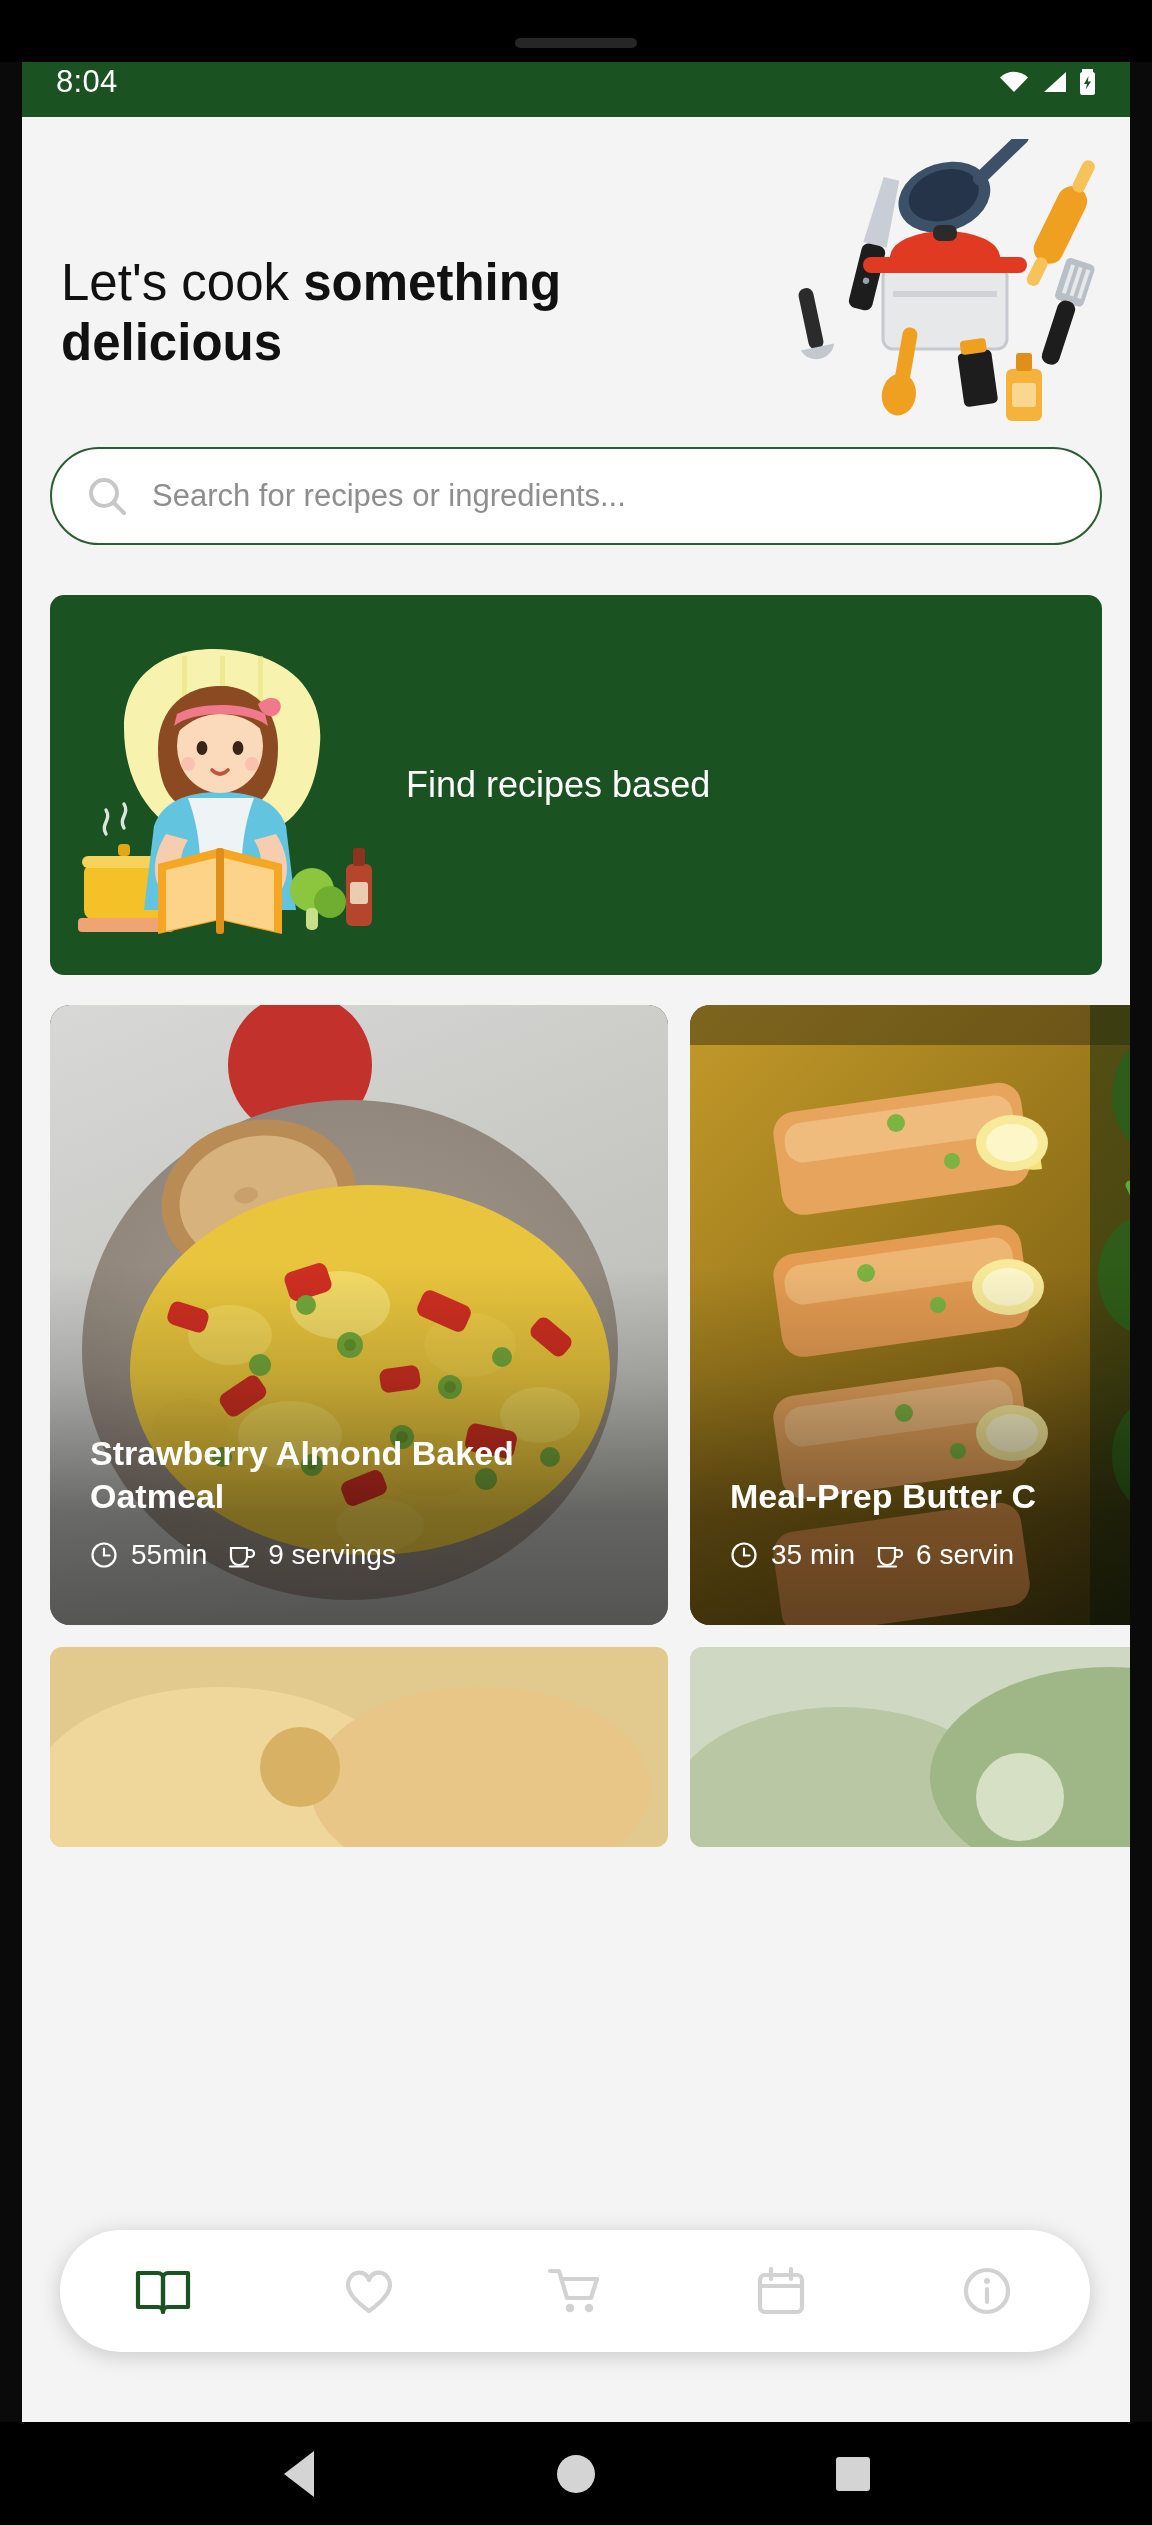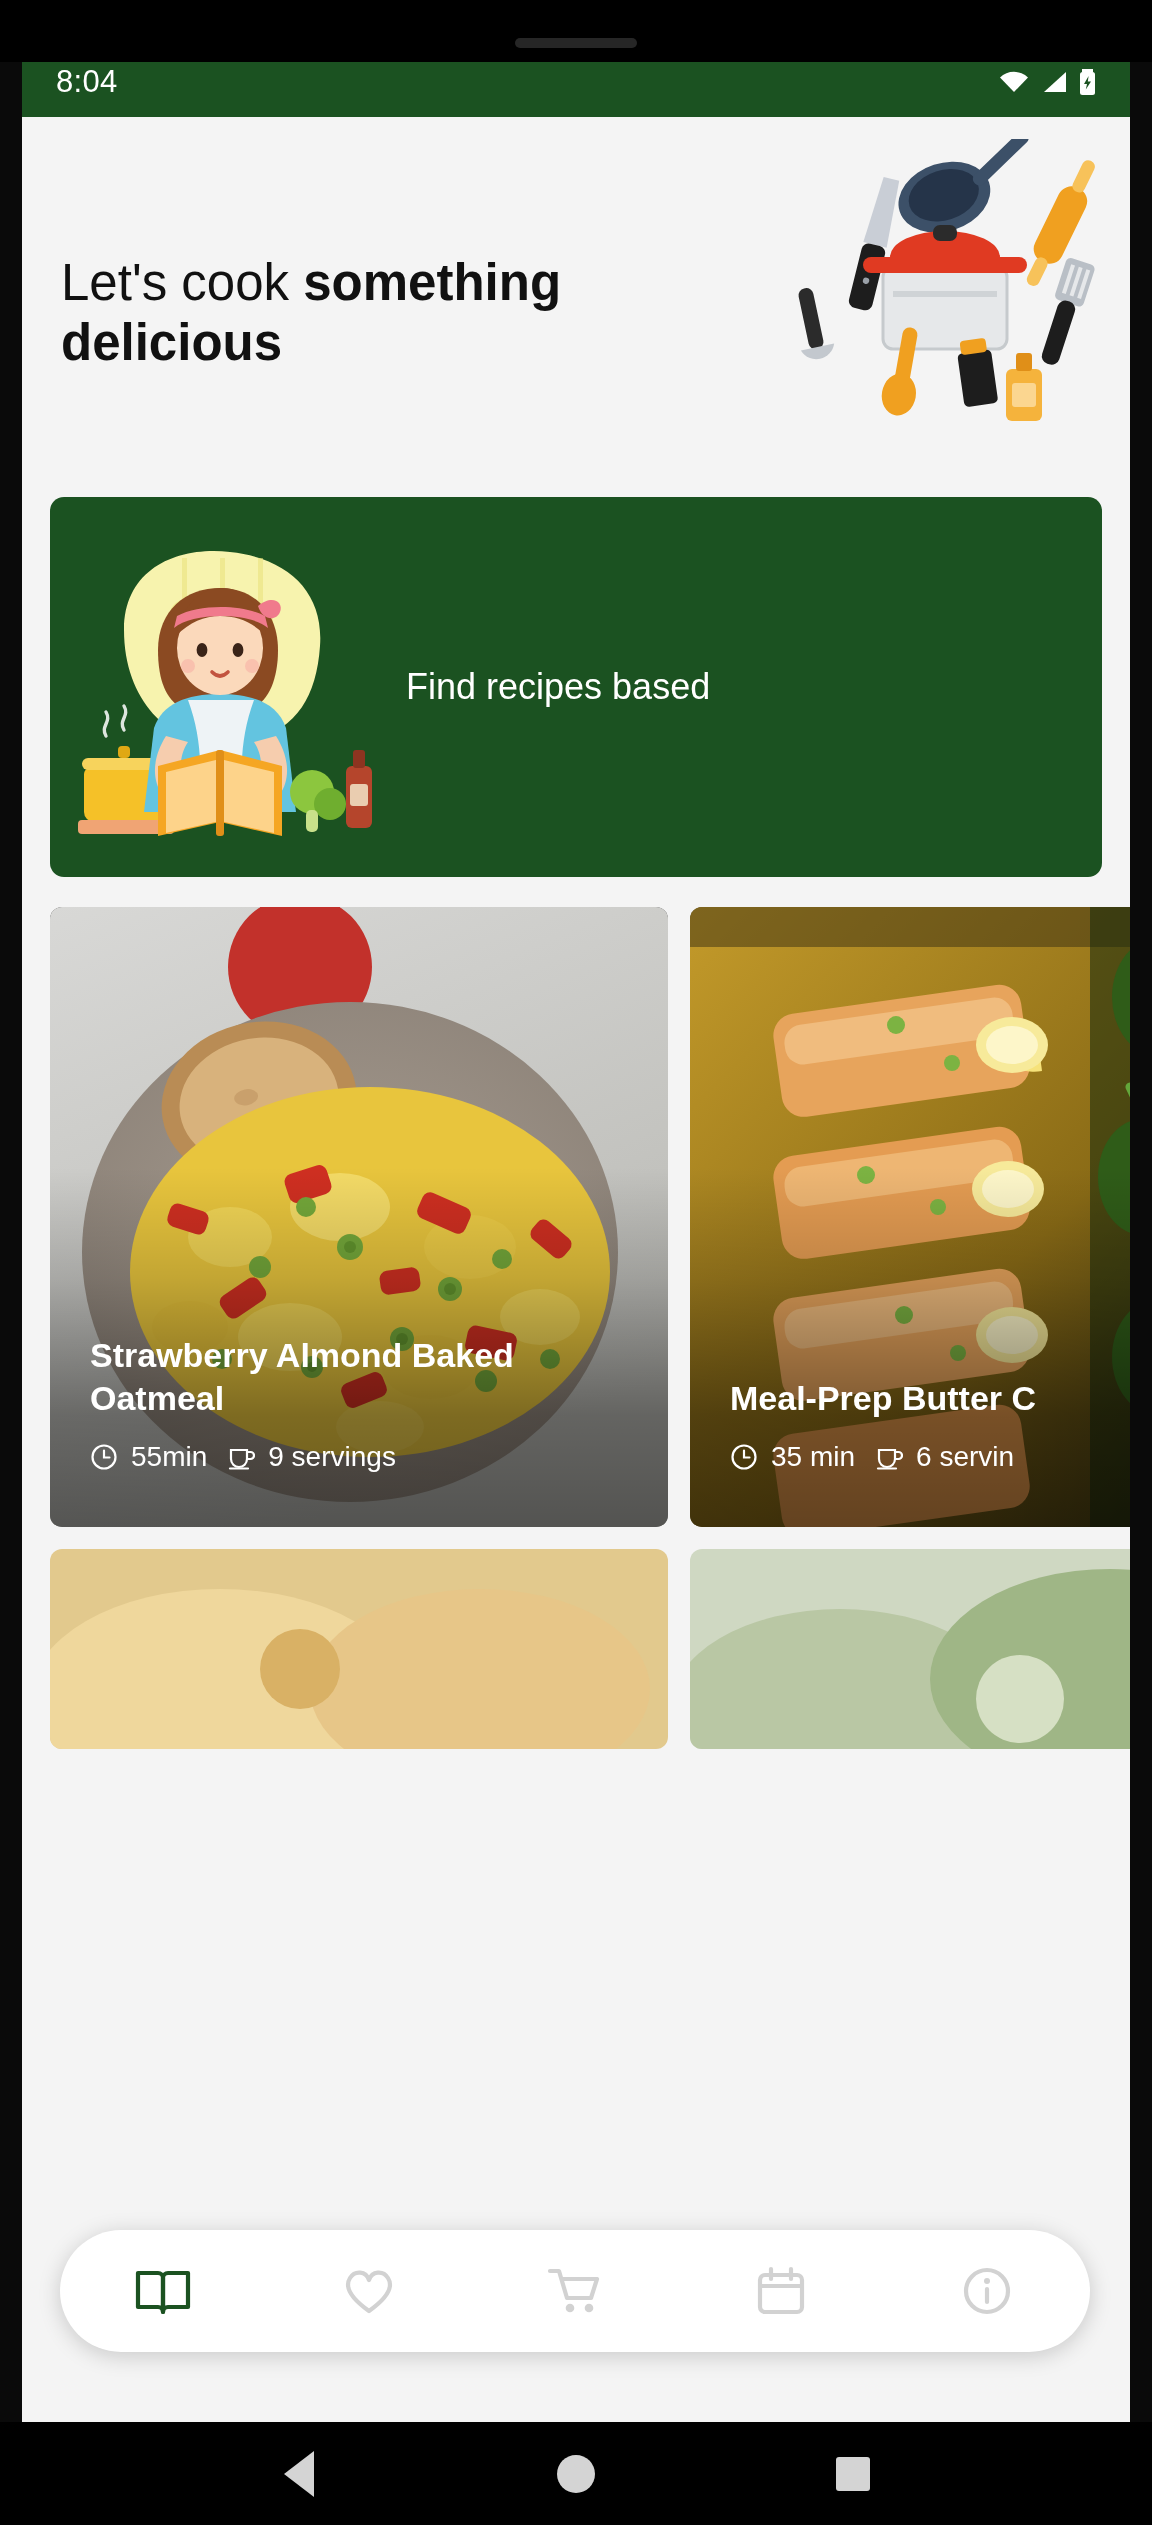--- a/index.html
+++ b/index.html
@@ -81,21 +81,21 @@
   
   #section-title {
     margin: 52px 0 0 28px; font-size: 37px; font-weight: 700; color: #111;
   }
   
   #cards {
     margin-top: 30px; display: flex; gap: 22px; padding-left: 28px;
   }
   .card {
     position: relative; width: 618px; height: 620px; flex: none;
-    border-radius: 12px; overflow: hidden; background: #444;
+    border-radius: 20px; overflow: hidden; background: #444;
   }
   .card .shade {
     position: absolute; inset: 0;
     background: linear-gradient(to bottom, rgba(0,0,0,0) 42%, rgba(0,0,0,.16) 60%, rgba(0,0,0,.46) 82%, rgba(0,0,0,.55) 100%);
   }
   .card .info { position: absolute; left: 40px; right: 28px; bottom: 54px; }
   .card .cname {
     color: #fff; font-size: 34px; font-weight: 700; line-height: 1.28;
     white-space: pre-line;
   }
@@ -216,20 +216,29 @@
         </g>
 
         <g>
           <rect x="316" y="230" width="36" height="52" rx="6" fill="#f5b33c"></rect>
           <rect x="326" y="214" width="16" height="18" rx="3" fill="#e08f18"></rect>
           <rect x="322" y="244" width="24" height="24" rx="3" fill="#fff2d6" opacity=".55"></rect>
         </g>
       </svg>
     </div>
 
+    <div id="search-wrap">
+      <div id="searchbar">
+        <svg width="42" height="42" viewBox="0 0 42 42">
+          <circle cx="18" cy="18" r="13" fill="none" stroke="#c7c7c7" stroke-width="4"></circle>
+          <line x1="27.5" y1="27.5" x2="38" y2="38" stroke="#c7c7c7" stroke-width="4" stroke-linecap="round"></line>
+        </svg>
+        <input id="search-input" type="text" placeholder="Search for recipes or ingredients..." style="">
+      </div>
+    </div>
 
     <div id="promo-wrap">
       <div id="promo">
         <svg id="promo-art" viewBox="0 0 330 330">
 
           <path d="M62 108 C62 46 116 24 168 30 C226 36 262 70 258 124 C254 182 228 216 170 222 C112 228 62 182 62 108 Z" fill="#f7f3ae"></path>
 
           <g opacity=".55" fill="#e9e27a">
             <rect x="120" y="36" width="5" height="48"></rect>
               <ellipse cx="122" cy="96" rx="15" ry="18"></ellipse>

